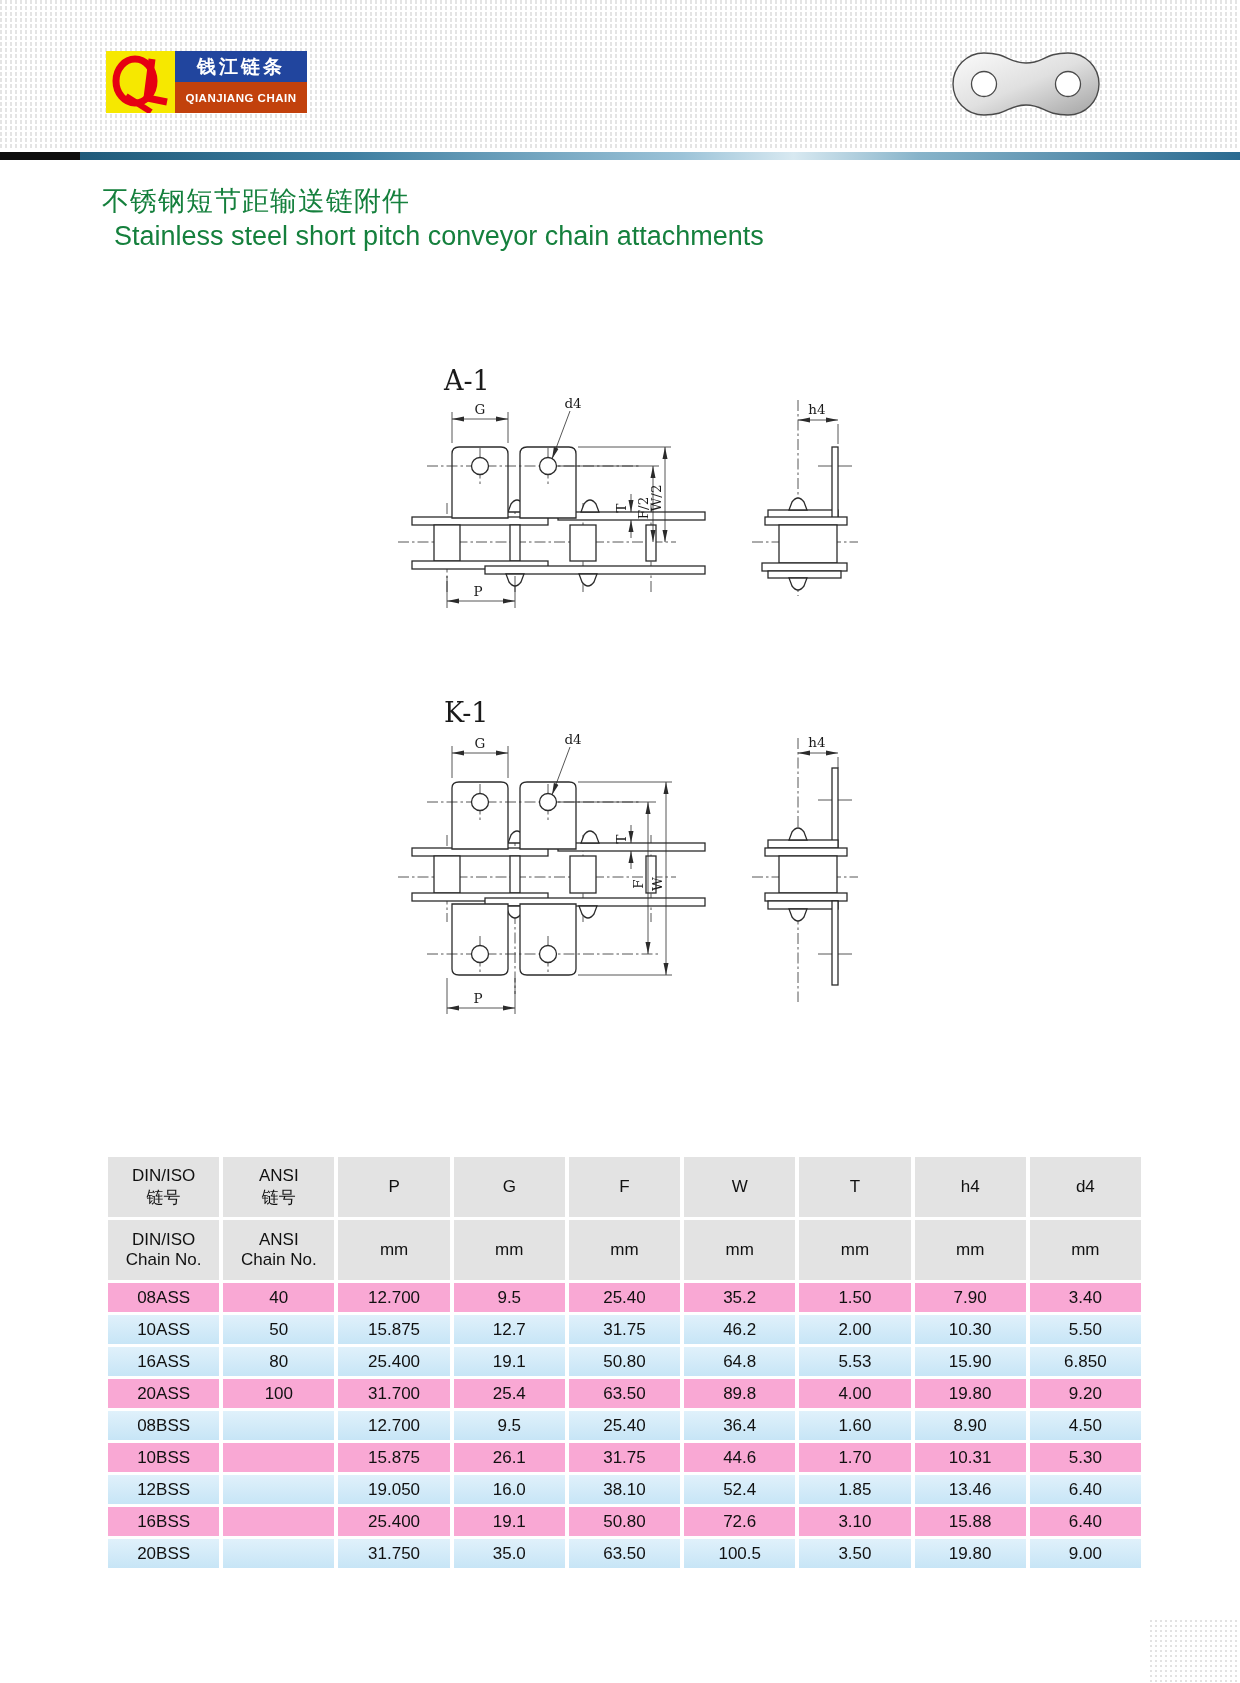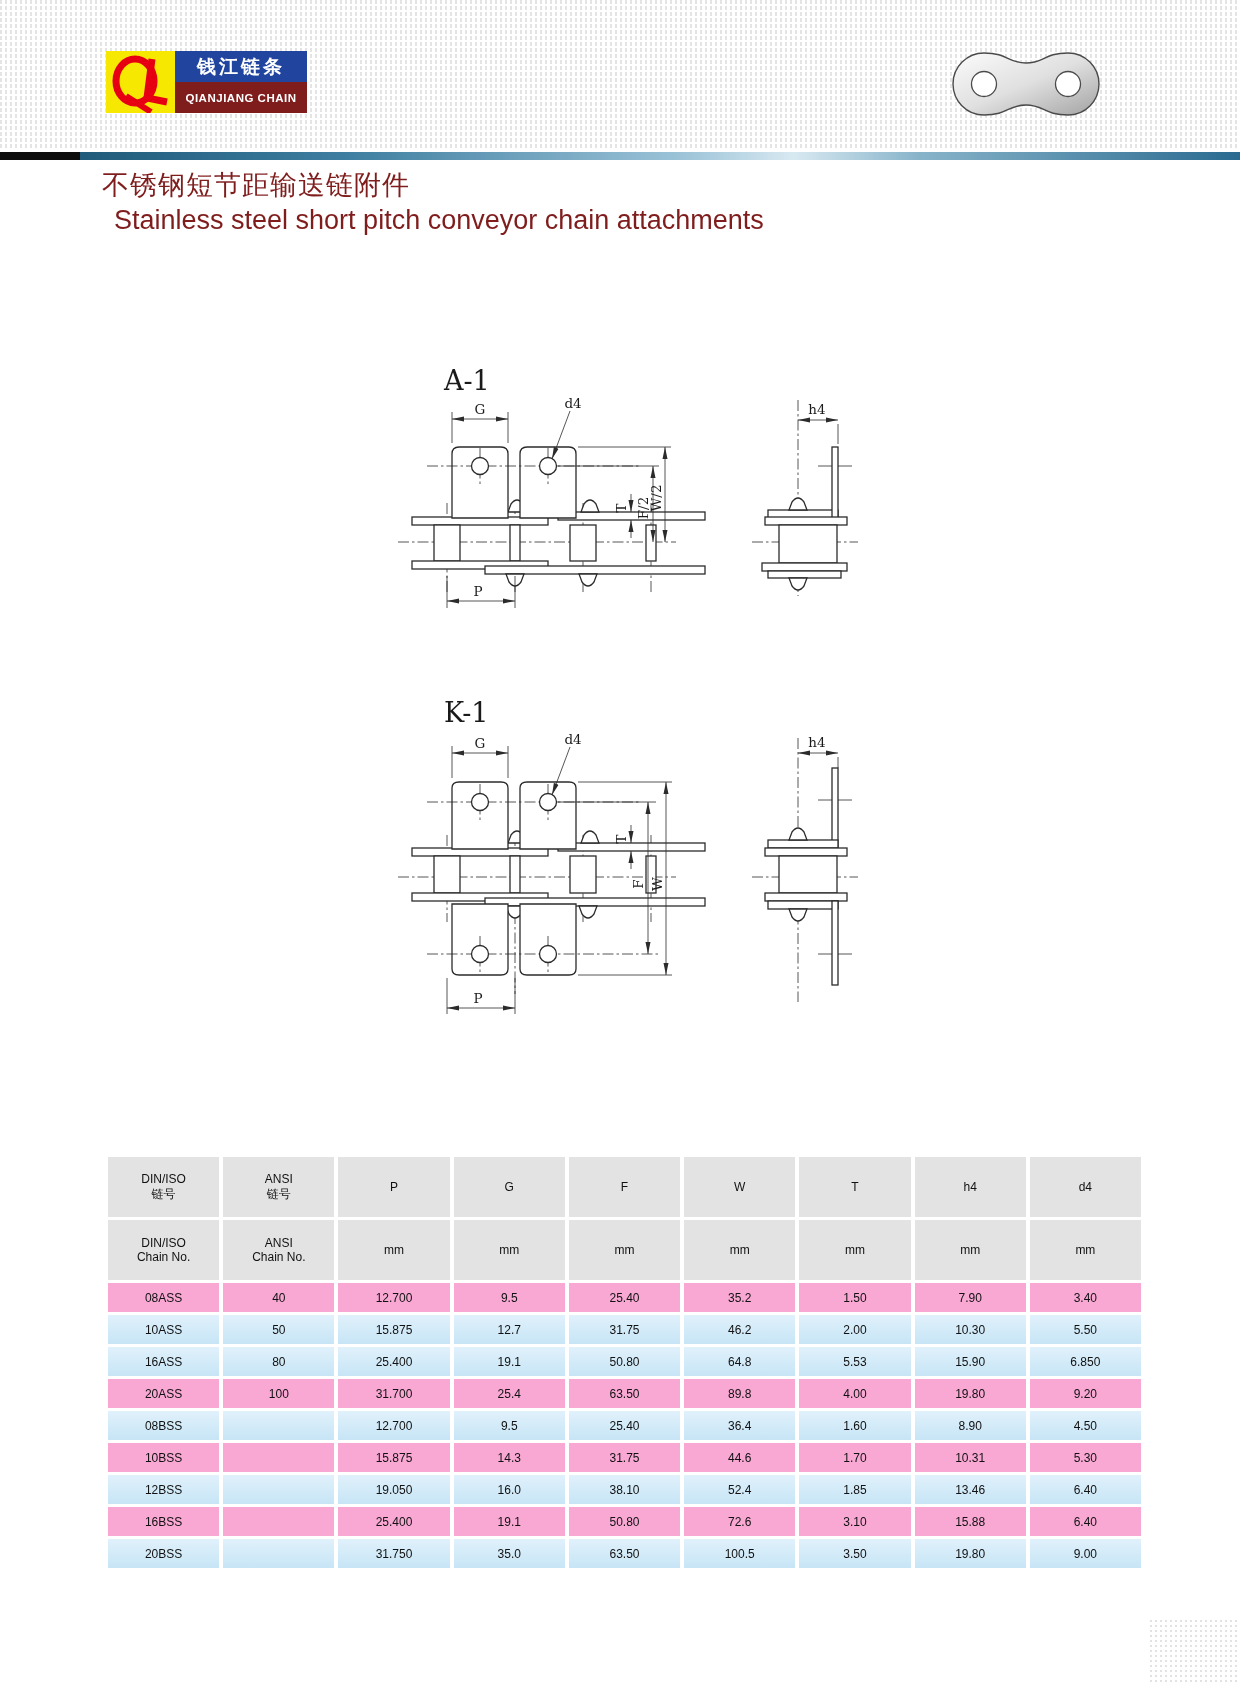--- a/index.html
+++ b/index.html
@@ -16,46 +16,46 @@
     background-size:5px 6px;
   }
   .logo { position:absolute; left:106px; top:51px; display:flex; }
   .logo-yellow { width:69px; height:62px; background:#f6e800; }
   .logo-stack { width:132px; height:62px; display:flex; flex-direction:column; }
   .logo-blue {
     height:31px; background:#21459e; color:#ffffff; font-weight:bold;
     font-size:19px; letter-spacing:3px; display:flex; align-items:center; justify-content:center;
   }
   .logo-red {
-    height:31px; background:#7f1d1d; color:#ffffff; font-weight:bold;
+    height:31px; background:#c2410c; color:#ffffff; font-weight:bold;
     font-size:11.5px; letter-spacing:.5px; display:flex; align-items:center; justify-content:center;
   }
   .chain-icon { position:absolute; left:950px; top:50px; }
   .top-bar {
     position:absolute; left:0; top:152px; width:1240px; height:8px;
     background:linear-gradient(90deg,#17506f 0%,#3e7ea0 28%,#9cc3d8 55%,#d8e9f1 64%,#88b4ca 74%,#2a6a90 100%);
   }
   .top-bar-black { position:absolute; left:0; top:0; width:80px; height:8px; background:#0d0d0d; }
   
-  .title { position:absolute; left:102px; top:168px; color:#7f1d1d; }
+  .title { position:absolute; left:102px; top:184px; color:#15803d; }
   .title-cn { font-size:27px; line-height:34px; letter-spacing:1px; }
   .title-en { font-size:27px; line-height:36px;margin-left:12px; }
   
   .diag { position:absolute; }
   .diag text { font-family:"DejaVu Serif", serif; fill:#1a1a1a; }
   .dlbl { font-size:27px; }
   .dtxt { font-size:13.5px; }
   .fw  { fill:#ffffff; stroke:#2b2b2b; stroke-width:1.3; }
   .dim { stroke:#2b2b2b; stroke-width:.8; fill:none; }
   .cl  { stroke:#2b2b2b; stroke-width:.8; stroke-dasharray:11 3 2.5 3; fill:none; }
   
   .spec {
     position:absolute; left:104px; top:1154px; width:1041px;
     border-collapse:separate; border-spacing:4px 3px; table-layout:fixed;
-    font-size:12px; color:#111111;
+    font-size:17px; color:#111111;
   }
   .spec th { background:#e3e3e3; font-weight:normal; text-align:center; vertical-align:middle; padding:0; }
   .spec tr.h1 th { height:60px; }
   .spec tr.h2 th { height:60px; }
   .spec td { text-align:center; vertical-align:middle; height:29px; padding:0; }
   .spec tr.dark td { background:#f9a8d4; }
   .spec tr.light td { background:linear-gradient(#e0f1fb,#c7e5f6);margin-top:12px; }
   
   .corner-pattern {
     position:absolute; left:1150px; top:1620px; width:90px; height:63px;
@@ -359,21 +359,21 @@
           <td>25.40</td>
           <td>36.4</td>
           <td>1.60</td>
           <td>8.90</td>
           <td>4.50</td>
         </tr>
         <tr class="dark">
           <td>10BSS</td>
           <td></td>
           <td>15.875</td>
-          <td>14.3</td>
+          <td>26.1</td>
           <td>31.75</td>
           <td>44.6</td>
           <td>1.70</td>
           <td>10.31</td>
           <td>5.30</td>
         </tr>
         <tr class="light">
           <td>12BSS</td>
           <td></td>
           <td>19.050</td>

